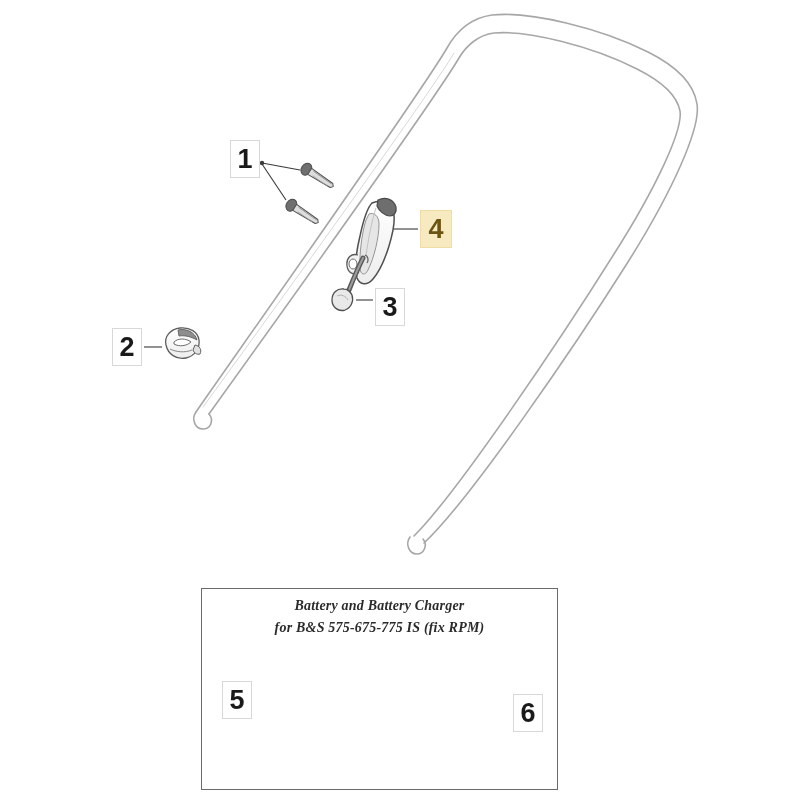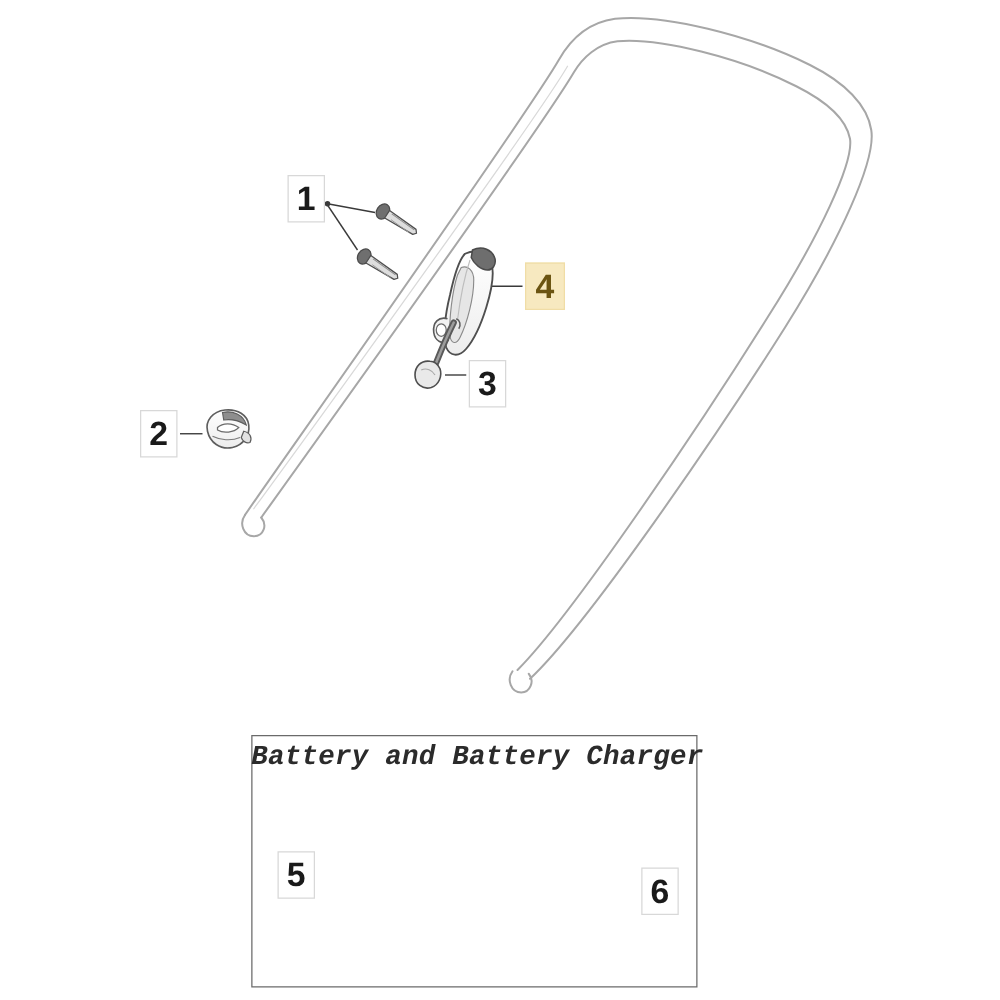--- a/index.html
+++ b/index.html
@@ -69,24 +69,24 @@
     border: 1.5px solid #6a6a6a;
     background: #ffffff;
     box-sizing: border-box;
   }
   #inset-title {
     position: absolute;
     left: 201px;
     top: 595px;
     width: 357px;
     text-align: center;
-    font-family: Liberation Mono, monospace;
+    font-family: Liberation Serif, serif;
     font-style: italic;
     font-weight: bold;
-    font-size: 22px;
+    font-size: 14px;
     line-height: 22px;
     color: #2b2b2b;
     letter-spacing: 0.2px;
   }
   #inset-title .line { display: block; white-space: nowrap; }
 </style>
 </head>
 <body>
 
 <div id="diagram-root">
@@ -324,20 +324,21 @@
 
       <path d="M372,719 L416,687" stroke="#c9c9c9" stroke-width="1" fill="none"></path>
     </g>
 
   </svg>
 
   <div id="inset-panel"></div>
 
   <div id="inset-title">
     <span class="line">Battery and Battery Charger</span>
+    <span class="line">for B&amp;S 575-675-775 IS (fix RPM)</span>
   </div>
 
   <div class="callout callout-1">1</div>
 
   <div class="callout callout-2">2</div>
 
   <div class="callout callout-3">3</div>
 
   <div class="callout callout-4 highlight">4</div>
 

